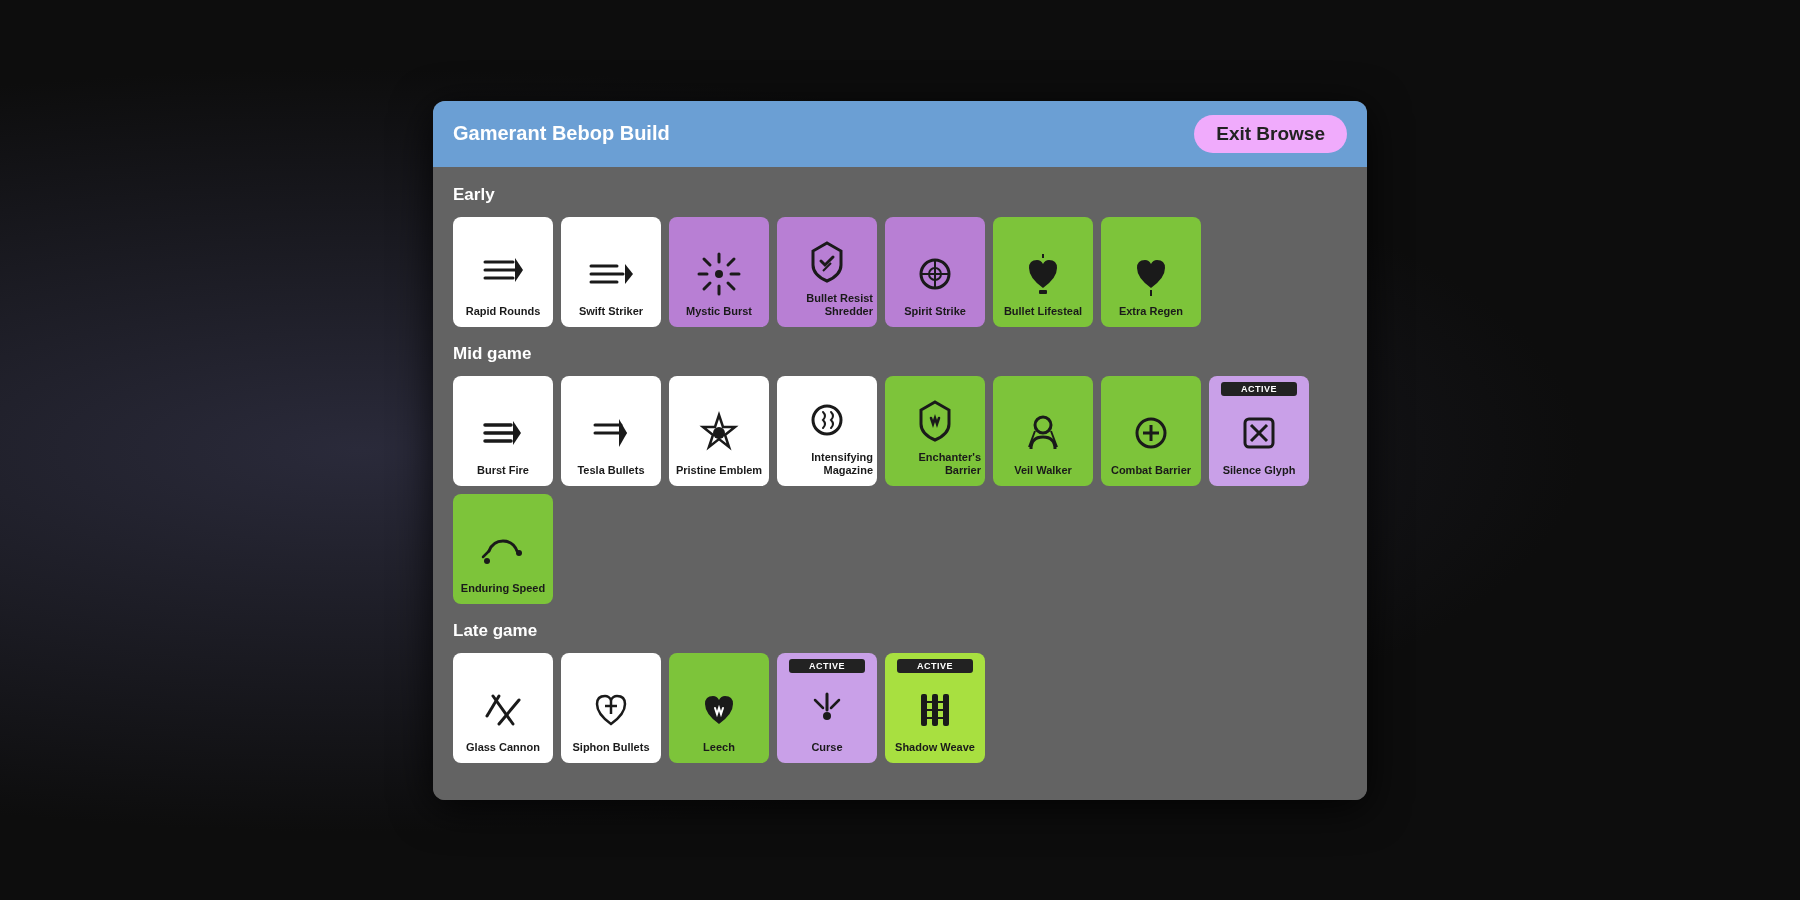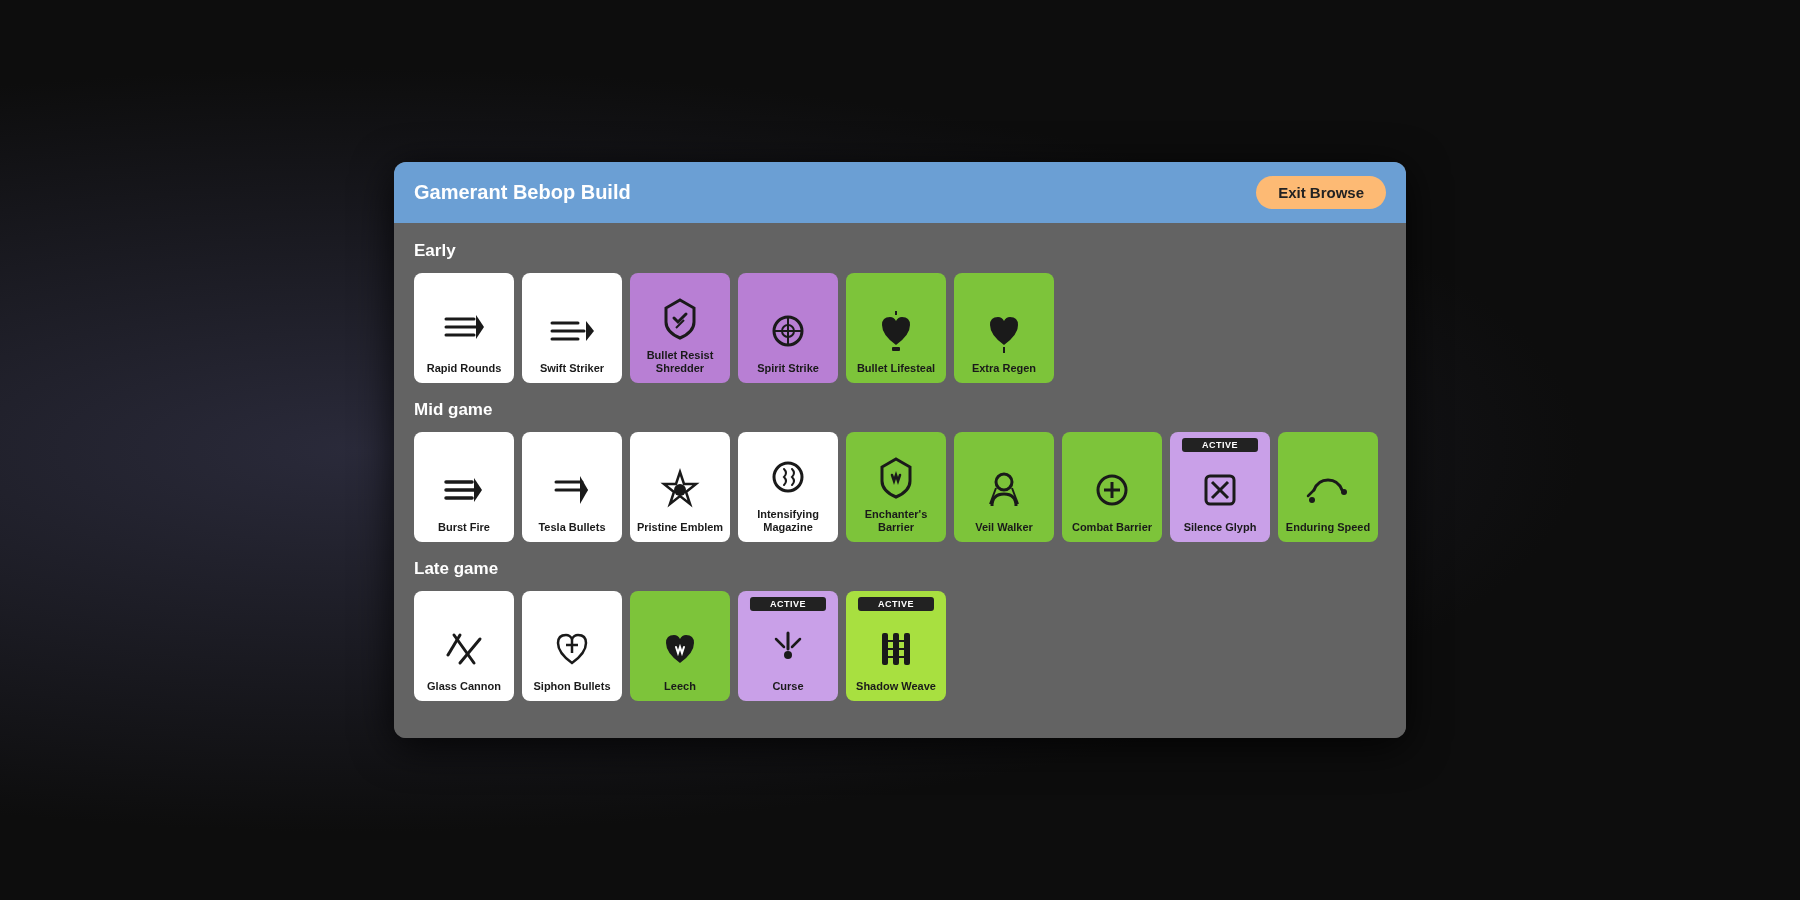--- a/index.html
+++ b/index.html
@@ -19,21 +19,21 @@
     .bg-blur {
       position: absolute;
       inset: 0;
       background: radial-gradient(ellipse at 20% 50%, #2a2a3a 0%, #0d0d0d 60%);
       z-index: 0;
     }
 
     .modal-overlay {
       position: relative;
       z-index: 10;
-      width: 1012px;
+      width: 934px;
     }
 
     .modal {
       background: #5a5a5a;
       border-radius: 12px;
       overflow: hidden;
       box-shadow: 0 8px 40px rgba(0,0,0,0.8);
     }
 
     .modal-header {
@@ -44,25 +44,25 @@
       justify-content: space-between;
     }
 
     .modal-title {
       color: #fff;
       font-size: 20px;
       font-weight: bold;
     }
 
     .exit-btn {
-      background: #fdba74;
+      background: #f0abfc;
       border: none;
       border-radius: 20px;
       padding: 8px 22px;
-      font-size: 15px;
+      font-size: 19px;
       font-weight: bold;
       cursor: pointer;
       color: #222;
     }
 
     .modal-body {
       padding: 18px 20px 20px;
       background: #636363;
     }
 
@@ -114,21 +114,21 @@
     .item-icon svg {
       width: 48px;
       height: 48px;
       fill: #1a1a1a;
     }
 
     .item-name {
       color: #1a1a1a;
       font-size: 11px;
       font-weight: bold;
-      text-align: center;
+      text-align: right;
       line-height: 1.2;
       padding: 0 4px;
     }
 
     .active-badge {
       position: absolute;
       top: 6px;
       left: 50%;
       transform: translateX(-50%);
       background: #222;
@@ -174,20 +174,36 @@
                   <line x1="4" y1="24" x2="36" y2="24" stroke="#1a1a1a" stroke-width="3" stroke-linecap="round"></line>
                   <line x1="4" y1="32" x2="30" y2="32" stroke="#1a1a1a" stroke-width="3" stroke-linecap="round"></line>
                   <polygon points="38,14 46,24 38,34" fill="#1a1a1a"></polygon>
                 </svg>
               </div>
               <div class="item-name">Swift Striker</div>
             </div>
             <div class="item-card purple">
               <div class="item-icon">
                 <svg viewBox="0 0 48 48">
+                  <circle cx="24" cy="24" r="4" fill="#1a1a1a"></circle>
+                  <line x1="24" y1="4" x2="24" y2="12" stroke="#1a1a1a" stroke-width="3" stroke-linecap="round"></line>
+                  <line x1="24" y1="36" x2="24" y2="44" stroke="#1a1a1a" stroke-width="3" stroke-linecap="round"></line>
+                  <line x1="4" y1="24" x2="12" y2="24" stroke="#1a1a1a" stroke-width="3" stroke-linecap="round"></line>
+                  <line x1="36" y1="24" x2="44" y2="24" stroke="#1a1a1a" stroke-width="3" stroke-linecap="round"></line>
+                  <line x1="9" y1="9" x2="15" y2="15" stroke="#1a1a1a" stroke-width="3" stroke-linecap="round"></line>
+                  <line x1="33" y1="33" x2="39" y2="39" stroke="#1a1a1a" stroke-width="3" stroke-linecap="round"></line>
+                  <line x1="39" y1="9" x2="33" y2="15" stroke="#1a1a1a" stroke-width="3" stroke-linecap="round"></line>
+                  <line x1="9" y1="39" x2="15" y2="33" stroke="#1a1a1a" stroke-width="3" stroke-linecap="round"></line>
+                </svg>
+              </div>
+              <div class="item-name">Mystic Burst</div>
+            </div>
+            <div class="item-card purple">
+              <div class="item-icon">
+                <svg viewBox="0 0 48 48">
                   <path d="M24 6 L38 14 L38 28 Q38 38 24 44 Q10 38 10 28 L10 14 Z" fill="none" stroke="#1a1a1a" stroke-width="3"></path>
                   <path d="M18 24 L22 28 L30 20" stroke="#1a1a1a" stroke-width="3" fill="none" stroke-linecap="round"></path>
                   <line x1="20" y1="34" x2="28" y2="26" stroke="#1a1a1a" stroke-width="2"></line>
                 </svg>
               </div>
               <div class="item-name">Bullet Resist Shredder</div>
             </div>
             <div class="item-card purple">
               <div class="item-icon">
                 <svg viewBox="0 0 48 48">

